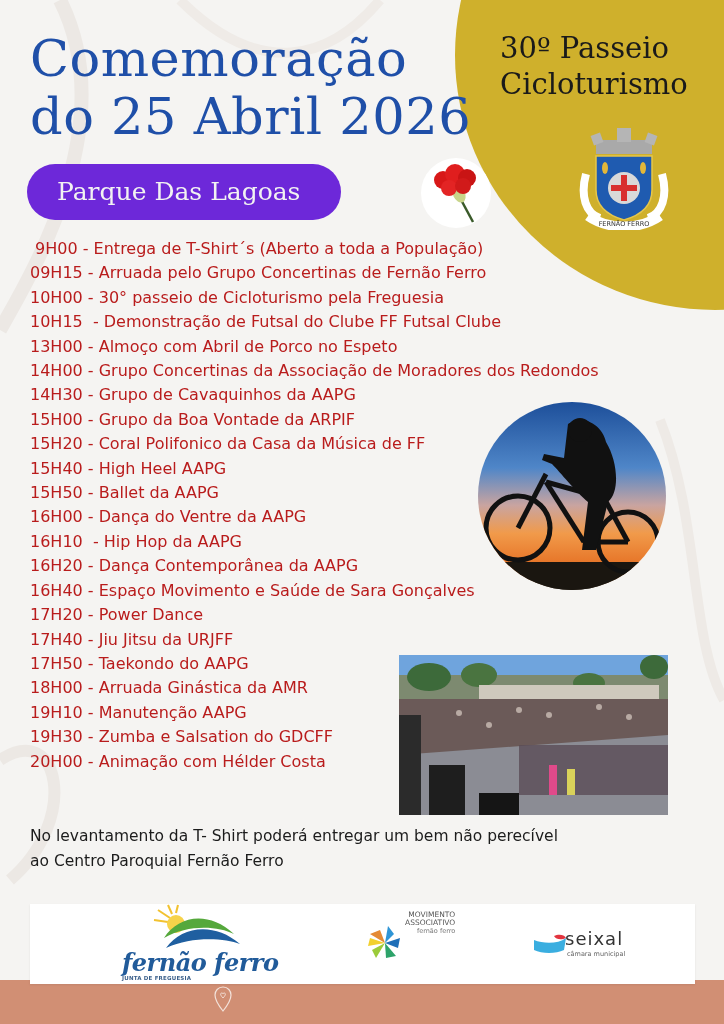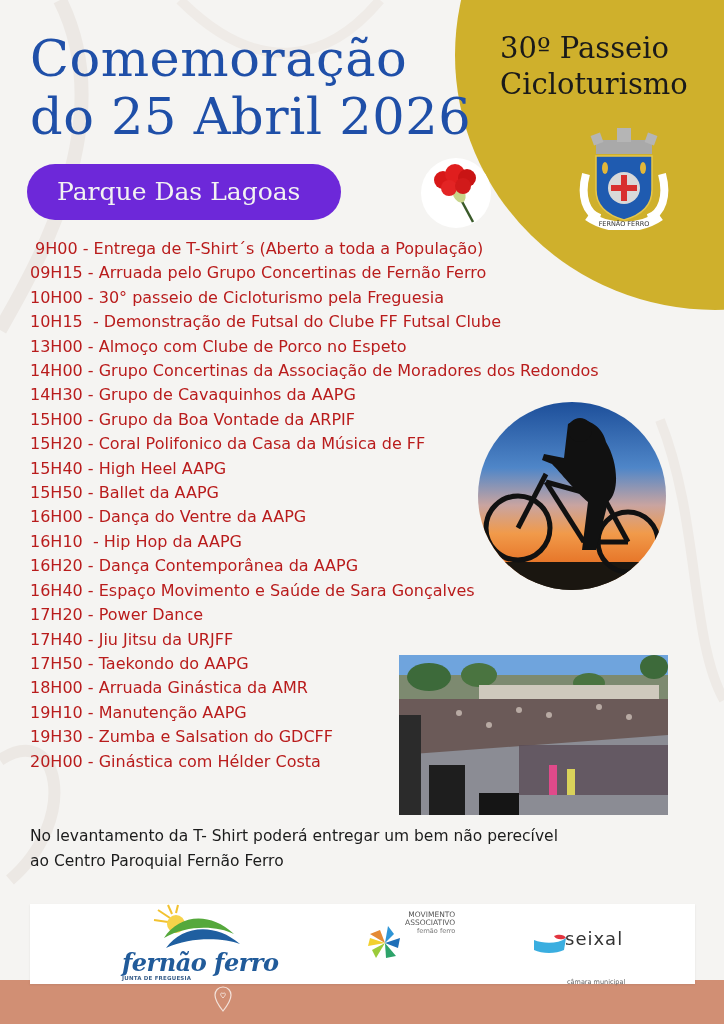--- a/index.html
+++ b/index.html
@@ -108,21 +108,21 @@
       font-size: 7.5px; line-height: 8px; color: #555; text-align: right;
     }
     .ma-text .small { font-size: 6.5px; color: #777; }
     .seixal-word {
       position: absolute; left: 565px; top: 928px;
       font-size: 18px; color: #333; letter-spacing: 1px;
       font-family: "DejaVu Sans", sans-serif;
     }
     .seixal-sub {
       position: absolute; left: 567px; top: 950px;
-      font-size: 6.5px; color: #666; margin-top: 28px;
+      font-size: 6.5px; color: #666;
     }
   </style>
 </head>
 <body>
 
 <svg class="bg-swirl" width="724" height="1024" viewBox="0 0 724 1024">
   <path d="M60 0 C 120 120, 40 260, 0 330" stroke="#ece8e4" stroke-width="14" fill="none"></path>
   <path d="M180 0 C 260 80, 330 60, 380 0" stroke="#efebe7" stroke-width="10" fill="none"></path>
   <path d="M0 760 C 60 720, 80 820, 10 880" stroke="#ece8e4" stroke-width="12" fill="none"></path>
   <path d="M660 420 C 700 520, 690 640, 724 700" stroke="#eeeae6" stroke-width="10" fill="none"></path>
@@ -173,38 +173,38 @@
     <circle cx="28" cy="30" r="8" fill="#e32424"></circle>
     <circle cx="42" cy="28" r="8" fill="#d11a1a"></circle>
   </svg>
 </div>
 
 <ul class="schedule">
   <li> 9H00 - Entrega de T-Shirt´s (Aberto a toda a População)</li>
   <li>09H15 - Arruada pelo Grupo Concertinas de Fernão Ferro</li>
   <li>10H00 - 30° passeio de Cicloturismo pela Freguesia</li>
   <li>10H15  - Demonstração de Futsal do Clube FF Futsal Clube</li>
-  <li>13H00 - Almoço com Clube de Porco no Espeto</li>
+  <li>13H00 - Almoço com Abril de Porco no Espeto</li>
   <li>14H00 - Grupo Concertinas da Associação de Moradores dos Redondos</li>
   <li>14H30 - Grupo de Cavaquinhos da AAPG</li>
   <li>15H00 - Grupo da Boa Vontade da ARPIF</li>
   <li>15H20 - Coral Polifonico da Casa da Música de FF</li>
   <li>15H40 - High Heel AAPG</li>
   <li>15H50 - Ballet da AAPG</li>
   <li>16H00 - Dança do Ventre da AAPG</li>
   <li>16H10  - Hip Hop da AAPG</li>
   <li>16H20 - Dança Contemporânea da AAPG</li>
   <li>16H40 - Espaço Movimento e Saúde de Sara Gonçalves</li>
   <li>17H20 - Power Dance</li>
   <li>17H40 - Jiu Jitsu da URJFF</li>
   <li>17H50 - Taekondo do AAPG</li>
   <li>18H00 - Arruada Ginástica da AMR</li>
   <li>19H10 - Manutenção AAPG</li>
   <li>19H30 - Zumba e Salsation do GDCFF</li>
-  <li>20H00 - Ginástica com Hélder Costa</li>
+  <li>20H00 - Animação com Hélder Costa</li>
 </ul>
 
 <div class="bike-photo">
   <svg width="188" height="188" viewBox="0 0 188 188">
     <defs>
       <linearGradient id="sky" x1="0" y1="0" x2="0" y2="1">
         <stop offset="0" stop-color="#1d4f9a"></stop>
         <stop offset="0.35" stop-color="#4f86c8"></stop>
         <stop offset="0.55" stop-color="#c9a4a0"></stop>
         <stop offset="0.7" stop-color="#f19a4a"></stop>

